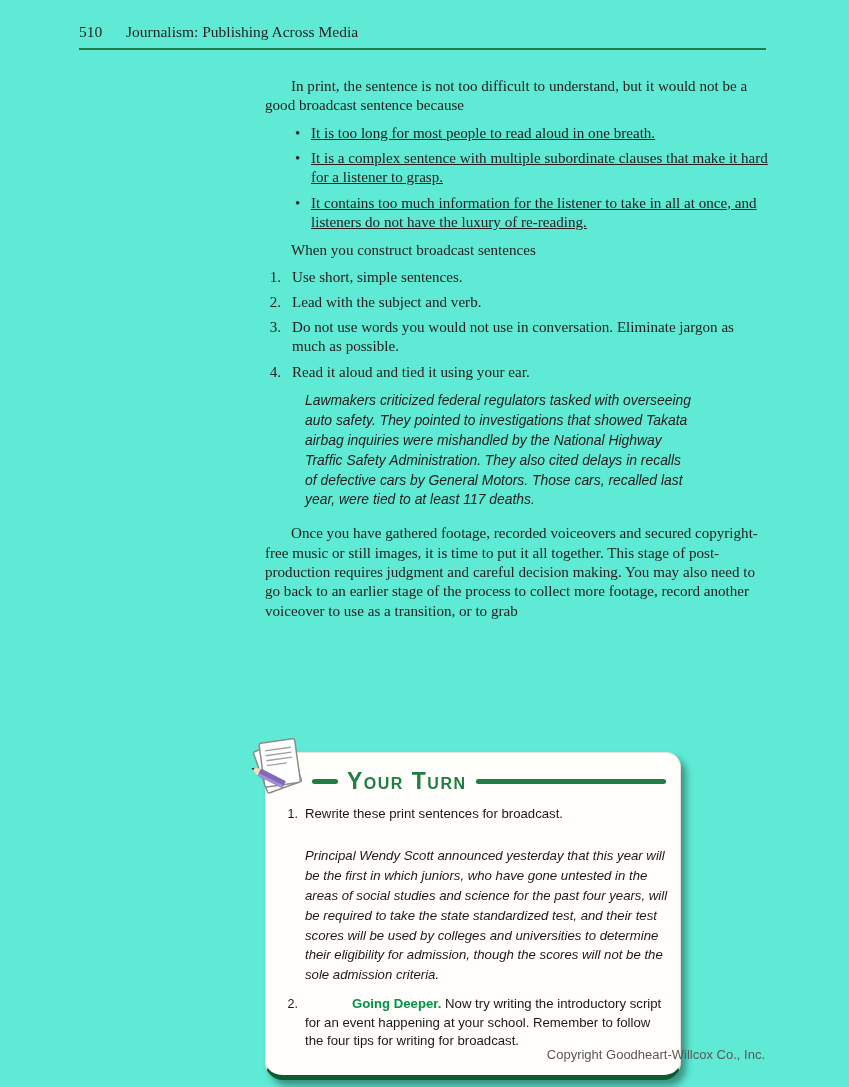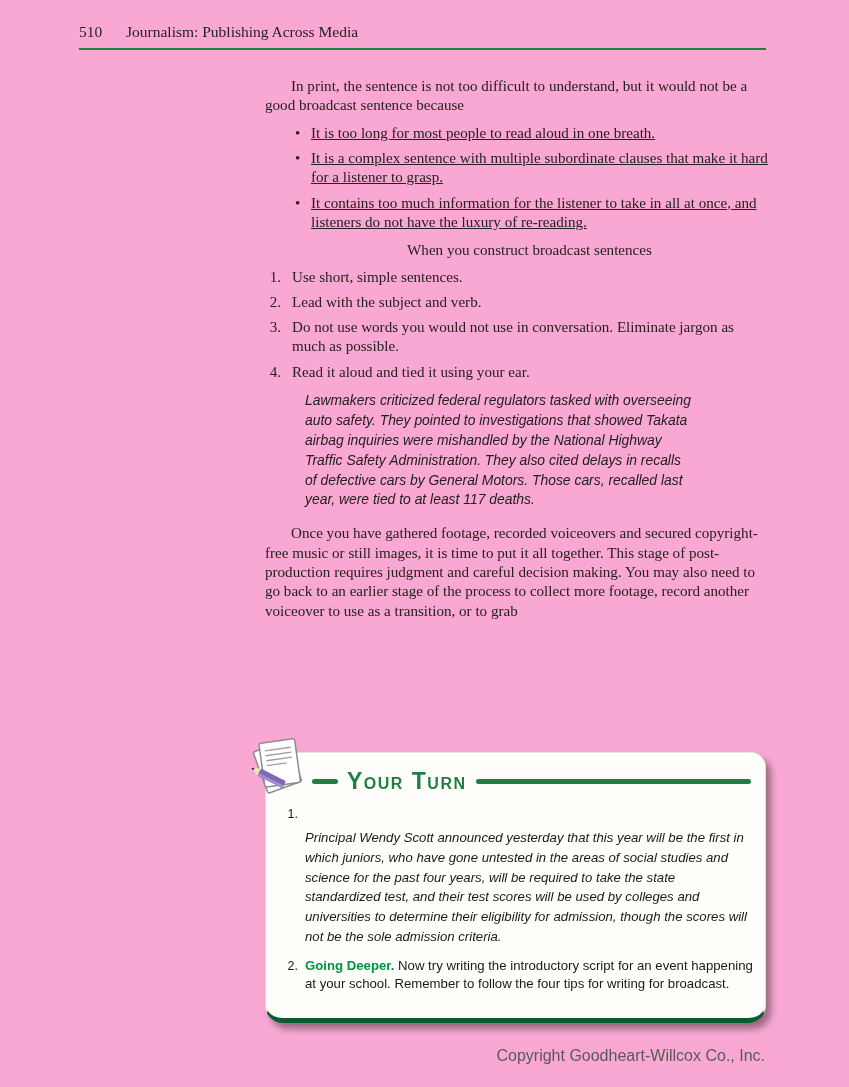--- a/index.html
+++ b/index.html
@@ -1,53 +1,53 @@
 <!DOCTYPE html>
 <html style="--green: #1e7e43; --green-dark: #0d5c2e; --green-bright: #009345;"><head>
 <meta charset="utf-8">
 <style>
   * { margin:0; padding:0; box-sizing:border-box; }
   html,body { background:#ffffff; }
   body {
     width:849px; height:1087px; position:relative; overflow:hidden;
     font-family:"Liberation Serif", serif; color:#262120;
   }
-  .page { position:absolute; inset:0; background:#f9a8d4; }
+  .page { position:absolute; inset:0; background:#5eead4; }
 
   
   .header { position:absolute; top:23px; left:79px; width:687px; }
   .header-row { display:flex; align-items:baseline; font-size:15.5px; color:#231f20; }
   .pagenum { width:47px; flex:none; }
   .header-rule { margin-top:7px; height:2px; background:var(--green,#1e7e43); }
 
   
   .content { position:absolute; top:77px; left:265px; width:503px;
              font-size:15.1px; line-height:1.28; color:#262120; }
   .para { text-indent:26px; margin-bottom:8px; }
-  .lead { margin-bottom:7px;text-align:center; }
+  .lead { margin-bottom:7px; }
 
   .bullets { list-style:none; margin:2px 0 9px 0; }
   .bullet-item { display:flex; margin-bottom:6px; }
   .bullet-glyph { flex:none; width:16px; margin-left:30px; }
   .bullet-text { flex:1;text-decoration:underline; }
 
   .numbered { list-style:none; margin:2px 0 9px 0; }
   .num-item { display:flex; margin-bottom:6px; }
   .num-label { flex:none; width:16px; text-align:right; margin-right:11px; }
   .num-text { flex:1; }
 
   .quote {
     margin:3px 0 14px 40px; width:388px;
     font-family:"Liberation Sans", sans-serif; font-style:italic;
     font-size:13.9px; line-height:1.43; color:#232020;
   }
 
   
   .your-turn {
-    position:absolute; left:265px; top:752px; width:501px; min-height:236px;
+    position:absolute; left:265px; top:752px; width:416px; min-height:236px;
     background:#fffefb;
     border:1px solid #e4e3da;
     border-bottom:5px solid var(--green-dark,#0d5c2e);
     border-radius:15px 15px 18px 18px;
     box-shadow:5px 6px 7px rgba(0,0,0,0.38);
     padding:14px 12px 14px 18px;
   }
   .yt-icon { position:absolute; left:-24px; top:-18px; width:74px; height:64px; }
   .yt-header { display:flex; align-items:center; gap:9px; margin:3px 2px 12px 28px; }
   .yt-dash { flex:none; width:26px; height:5px; border-radius:3px; background:var(--green,#1e7e43); }
@@ -57,26 +57,26 @@
     color:var(--green,#1e7e43); line-height:1;
   }
   .yt-line { flex:1; height:5px; border-radius:3px; background:var(--green,#1e7e43); }
 
   .yt-list { list-style:none; font-family:"Liberation Sans", sans-serif;
              font-size:13.2px; line-height:1.4; color:#191919; }
   .yt-item { display:flex; margin-bottom:10px; }
   .yt-num { flex:none; width:14px; text-align:right; margin-right:7px; font-size:12.5px; padding-top:1px; }
   .yt-body { flex:1; }
   .yt-detail { font-style:italic; margin-top:23px; line-height:1.5; }
-  .yt-label { color:var(--green-bright,#009345); font-weight:bold; }
+  .yt-label { color:var(--green-bright,#009345); font-weight:bold;margin-left:47px; }
 
   
   .copyright {
     position:absolute; right:84px; top:1047px;
-    font-family:"Liberation Sans", sans-serif; font-size:16px; color:#58595b;
+    font-family:"Liberation Sans", sans-serif; font-size:13px; color:#58595b;
   }
 </style>
 </head>
 <body>
 
 <div class="page">
 
   <header class="header">
     <div class="header-row">
       <span class="pagenum">510</span>
@@ -164,20 +164,21 @@
     <div class="yt-header">
       <span class="yt-dash"></span>
       <h2 class="yt-title">Your Turn</h2>
       <span class="yt-line"></span>
     </div>
 
     <ol class="yt-list">
       <li class="yt-item">
         <span class="yt-num">1.</span>
         <div class="yt-body">
+          <p>Rewrite these print sentences for broadcast.</p>
           <p class="yt-detail">Principal Wendy Scott announced yesterday that this year will be the first in which juniors, who have gone untested in the areas of social studies and science for the past four years, will be required to take the state standardized test, and their test scores will be used by colleges and universities to determine their eligibility for admission, though the scores will not be the sole admission criteria.</p>
         </div>
       </li>
       <li class="yt-item">
         <span class="yt-num">2.</span>
         <div class="yt-body">
           <p><span class="yt-label">Going Deeper.</span> <span>Now try writing the introductory script for an event happening at your school. Remember to follow the four tips for writing for broadcast.</span></p>
         </div>
       </li>
     </ol>

